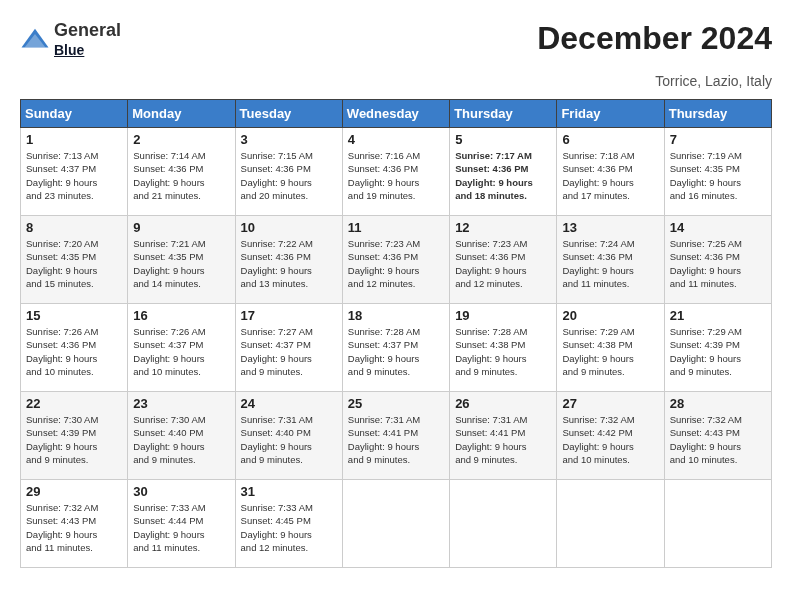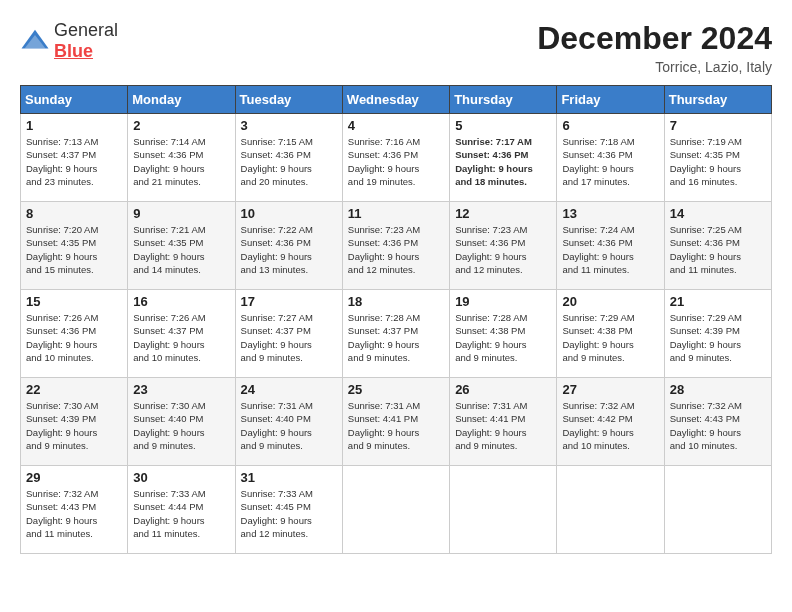--- a/index.html
+++ b/index.html
@@ -16,45 +16,45 @@
       align-items: flex-start;
       margin-bottom: 10px;
     }
     .logo {
       display: flex;
       align-items: center;
       gap: 4px;
     }
     .logo-text-general {
       font-size: 18px;
-      font-weight: normal;
+      font-weight: bold;
       color: #333;
     }
     .logo-text-blue {
-      font-size: 18px;
-      font-weight: bold;
-      color: #ef4444;
+      font-size: 14px;
+      font-weight: bold;
+      color: #0f172a;
       text-decoration: underline;
     }
     .logo-icon {
       width: 30px;
       height: 30px;
     }
     .title-block {
       text-align: right;
     }
     .month-title {
       font-size: 32px;
       font-weight: bold;
       color: #222;
     }
     .location-title {
       font-size: 14px;
       color: #555;
-      margin-top: 2px;
+      margin-top: 16px;
     }
     .calendar {
       width: 100%;
       border-collapse: collapse;
     }
     .calendar th {
       background-color: #3a7dc9;
       color: #fff;
       font-size: 13px;
       font-weight: bold;

